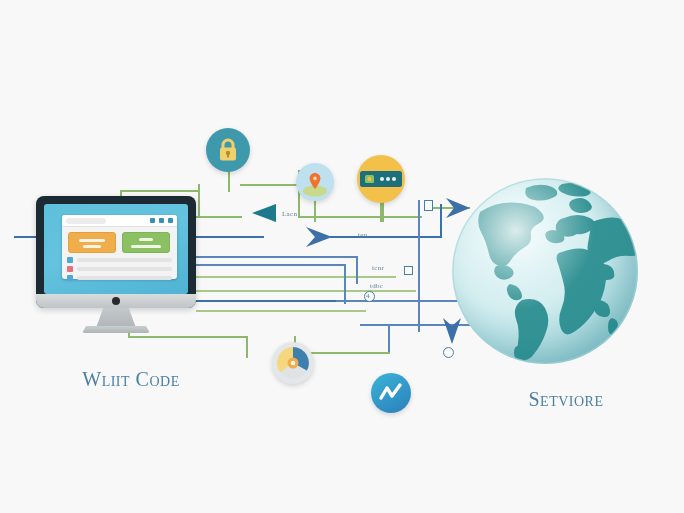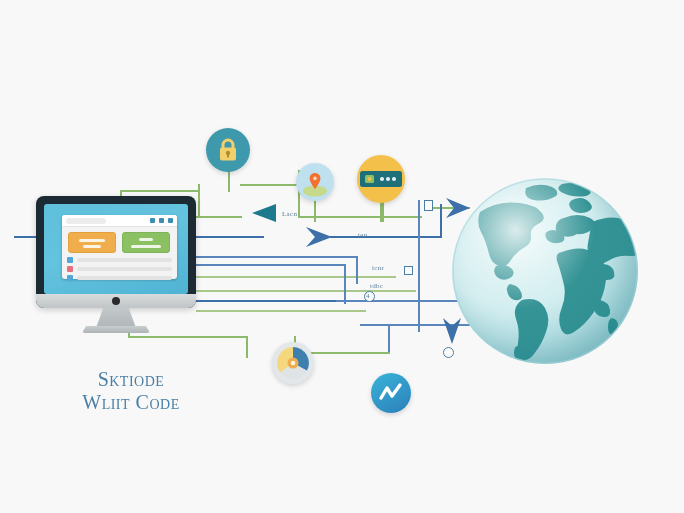--- a/index.html
+++ b/index.html
@@ -273,18 +273,20 @@
         <path d="M140 44 q24-10 40 2 14 10 12 22-2 11-14 10-13-1-22 5-9 6-16-1-6-7-4-17 2-12 4-21z"></path>
         <path d="M176 30 q10-4 12 6 1 9-9 9-10 0-10-8 0-6 7-7z"></path>
         <path d="M150 86 q10 0 12 8 2 8-7 8-10 0-11-8-1-8 6-8z"></path>
       </g>
       <circle cx="93" cy="93" r="92" fill="url(#gsh)"></circle>
       <circle cx="93" cy="93" r="92" fill="none" stroke="#9ed4da" stroke-width="1.2" opacity=".6"></circle>
     </svg>
   </div>
 
   <div class="caption" style="left:26px;top:368px;width:210px;">
-    <span>Sktiode</span>
     <span class="l2">Wliit Code</span>
   </div>
 
+  <div class="caption" style="left:476px;top:388px;width:180px;">
+    <span>Setviore</span>
+  </div>
 
 </div>
 
 </body></html>

